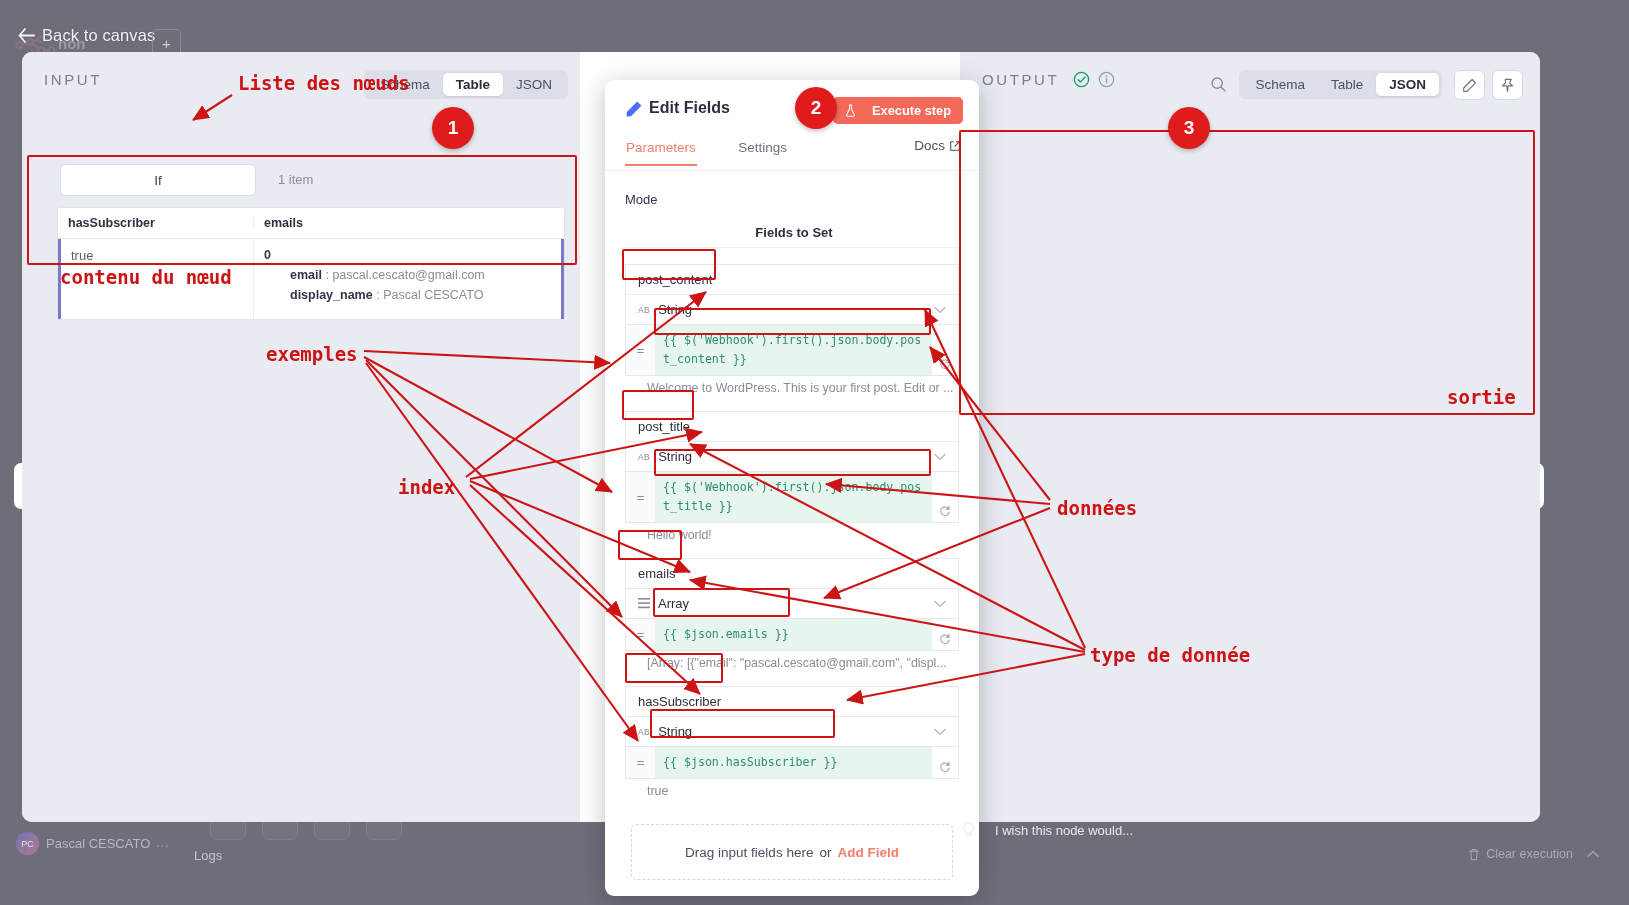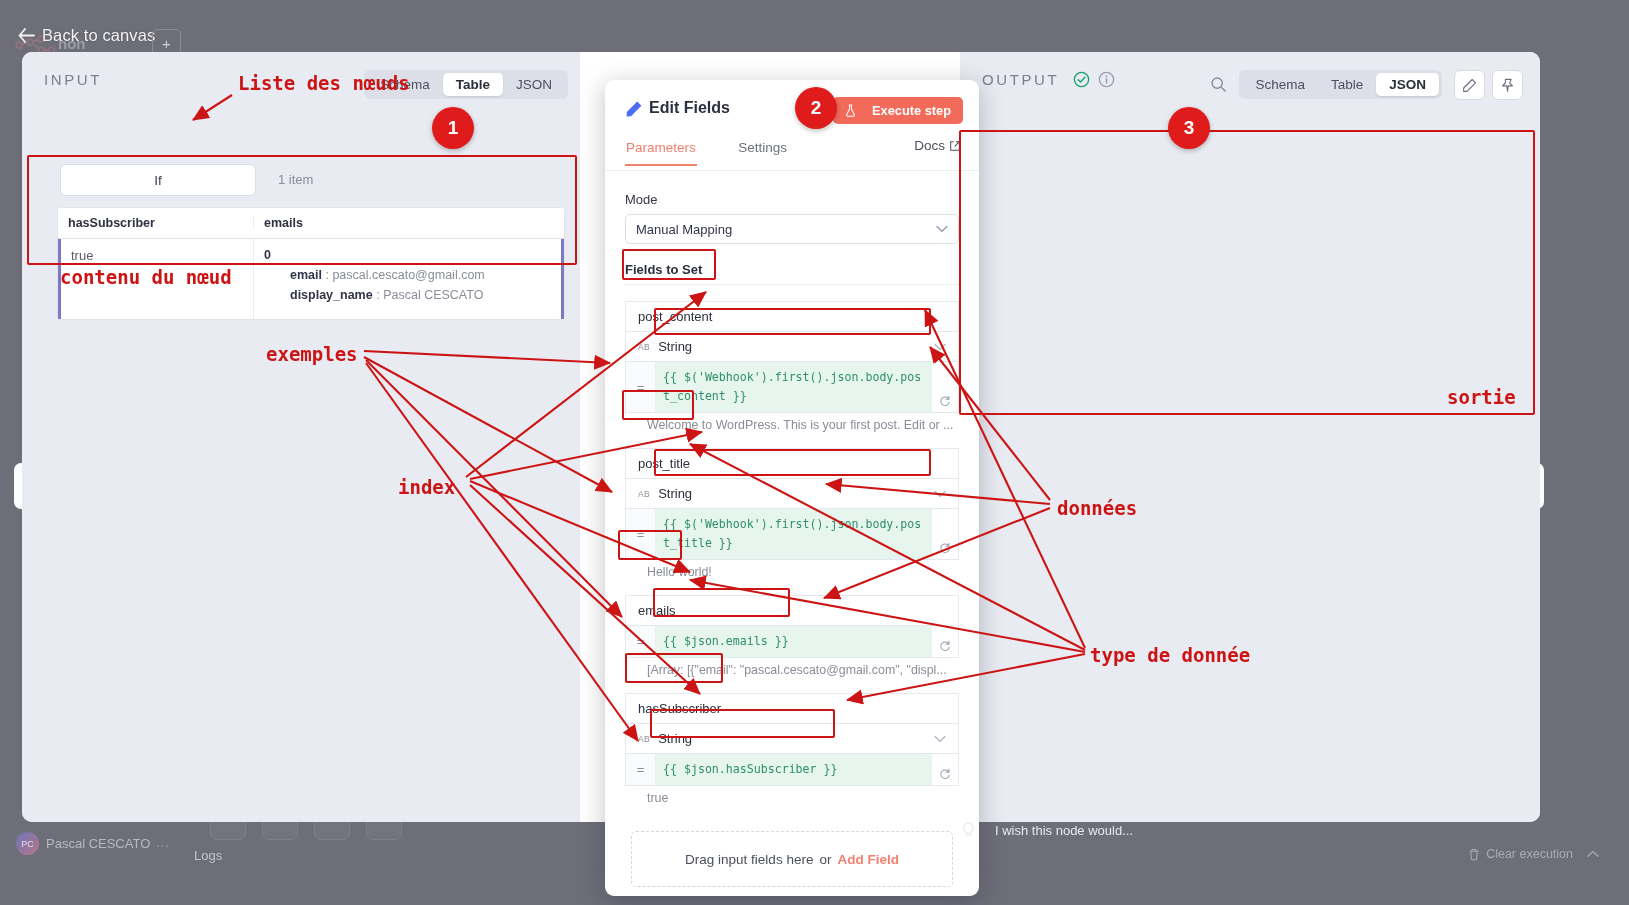--- a/index.html
+++ b/index.html
@@ -152,21 +152,21 @@
     display: flex; align-items: center; gap: 4px;
   }
 
   .modal-body { position: absolute; top: 95px; left: 0; right: 0; bottom: 0; }
   .field-label { font-size: 13px; color: #33364a; margin: 17px 0 7px 20px; }
   #mode-select {
     margin: 0 20px; height: 30px; border: 1px solid #dcdee6; border-radius: 5px;
     display: flex; align-items: center; padding: 0 10px; font-size: 13px; color: #33364a;
   }
   #fields-to-set-label {
-    font-size: 13px; font-weight: 600; color: #2c2f3d; margin: 18px 16px 0 20px;
+    font-size: 13px; font-weight: 600; color: #2c2f3d; margin: 18px 16px 0 20px; text-align: center;
   }
   #fields-divider { margin: 7px 20px 0; border-top: 1px solid #edeff5; }
 
   .field-card { margin: 16px 20px 0; }
   .fc-row {
     display: flex; align-items: center; min-height: 30px;
     border: 1px solid #e6e8f0; border-top: none;
   }
   .fc-row.first { border-top: 1px solid #e6e8f0; }
   .fc-name { font-size: 13px; color: #2c2f3d; padding: 7px 12px; }
@@ -394,26 +394,20 @@
         <span>Docs</span>
         <svg width="12" height="12" viewBox="0 0 14 14">
           <path d="M5.4 2 H2 V12 H12 V8.6" fill="none" stroke="#4b4e5e" stroke-width="1.2"></path>
           <path d="M8 2 H12 V6 M12 2 L6.6 7.4" fill="none" stroke="#4b4e5e" stroke-width="1.2"></path>
         </svg>
       </div>
     </div>
 
     <div class="modal-body">
       <div class="field-label">Mode</div>
-      <div id="mode-select">
-        <span style="flex:1">Manual Mapping</span>
-        <svg width="12" height="8" viewBox="0 0 12 8">
-          <path d="M1 1.6 L6 6.3 L11 1.6" fill="none" stroke="#9a9db0" stroke-width="1.4" stroke-linecap="round"></path>
-        </svg>
-      </div>
       <div id="fields-to-set-label">Fields to Set</div>
       <div id="fields-divider"></div>
 
       <div id="fields-list">
           <div class="field-card">
             <div class="fc-row first">
       <div class="fc-name">post_content</div>
     </div>
     <div class="fc-row">
       <div class="fc-type">
@@ -455,20 +449,35 @@
         <svg width="12" height="12" viewBox="0 0 14 14">
           <path d="M11.6 5 A5 5 0 1 0 12 8.4 M11.6 1.4 V5 H8" fill="none" stroke="#9a9db0" stroke-width="1.2" stroke-linecap="round"></path>
         </svg>
       </div>
     </div>
     <div class="preview">Hello world!</div>
           </div>
           <div class="field-card">
             <div class="fc-row first">
       <div class="fc-name">emails</div>
+    </div>
+    <div class="fc-row">
+      <div class="fc-type">
+        <svg width="12" height="11" viewBox="0 0 12 11">
+         <g fill="#8a8d99">
+                    <rect y="0" width="12" height="1.6"></rect>
+                    <rect y="4.3" width="12" height="1.6"></rect>
+                    <rect y="8.6" width="12" height="1.6"></rect>
+                  </g>
+       </svg>
+                <span>Array</span>
+      </div>
+      <svg width="12" height="8" viewBox="0 0 12 8" style="margin-right:12px">
+        <path d="M1 1.6 L6 6.3 L11 1.6" fill="none" stroke="#b6b9c7" stroke-width="1.4" stroke-linecap="round"></path>
+      </svg>
     </div>
     <div class="fc-row" style="align-items:stretch">
       <div class="fc-eq">=</div>
       <div class="expr">{{ $json.emails }}</div>
       <div class="refresh-ic" style="display:flex;align-items:flex-end;justify-content:center;padding-bottom:5px;">
         <svg width="12" height="12" viewBox="0 0 14 14">
           <path d="M11.6 5 A5 5 0 1 0 12 8.4 M11.6 1.4 V5 H8" fill="none" stroke="#9a9db0" stroke-width="1.2" stroke-linecap="round"></path>
         </svg>
       </div>
     </div>

